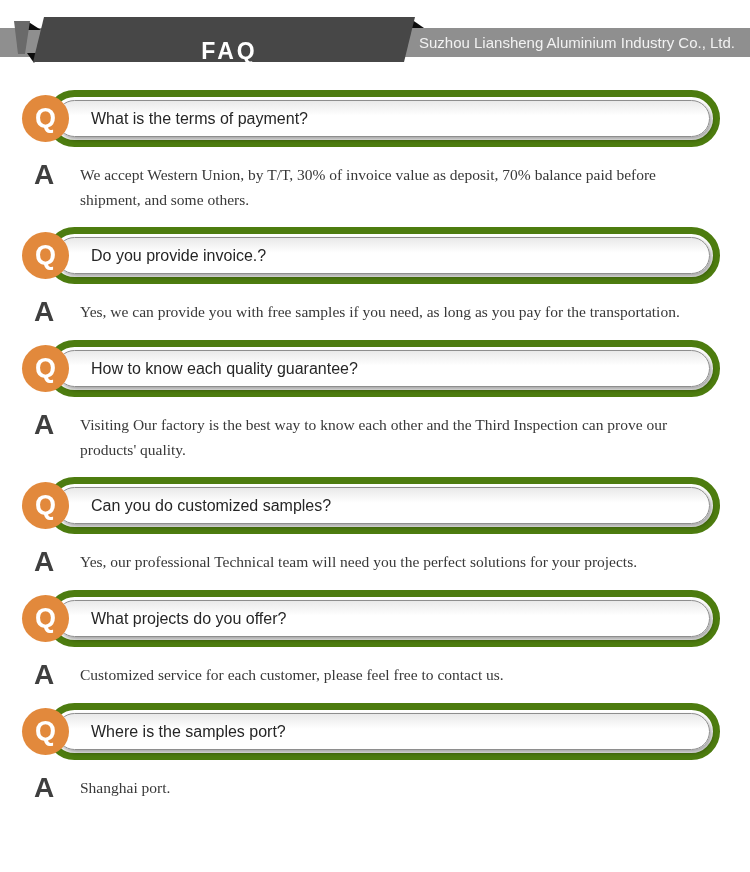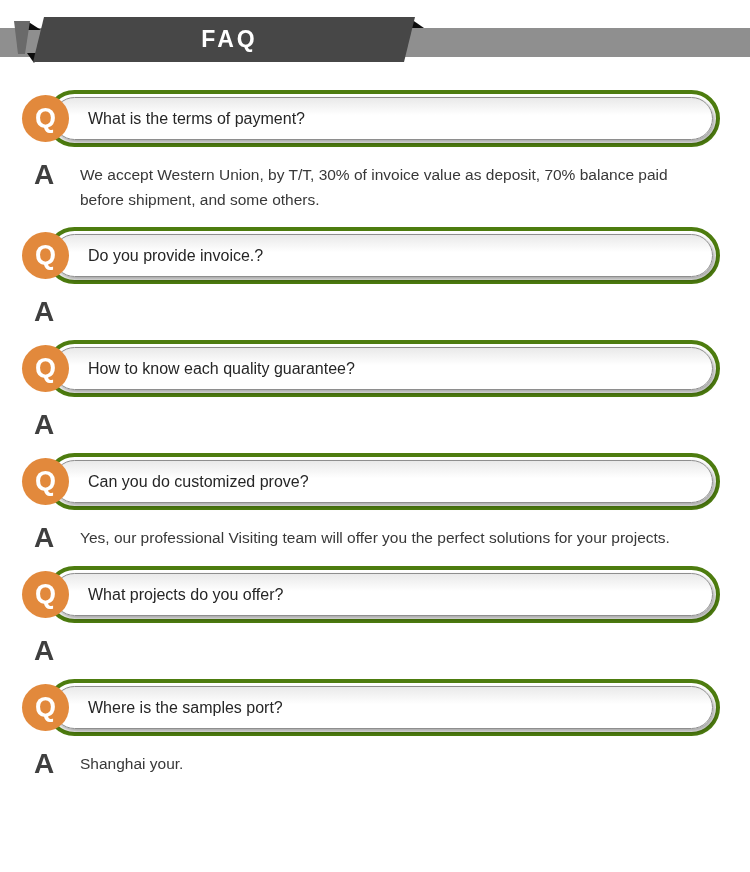--- a/index.html
+++ b/index.html
@@ -14,21 +14,21 @@
 
   
   .header {
     position: relative;
     width: 750px;
     height: 80px;
   }
   .header svg { position: absolute; left: 0; top: 0; }
   .faq-title {
     position: absolute;
-    left: 44px; top: 17px;
+    left: 44px; top: 29px;
     width: 371px; height: 45px;
     display: flex; align-items: center; justify-content: center;
     color: #ffffff;
     font-size: 23px;
     font-weight: bold;
     letter-spacing: 3px;
   }
   .company-name {
     position: absolute;
     left: 404px; right: 0; top: 28px;
@@ -44,21 +44,21 @@
 
   .q-row {
     position: relative;
     height: 57px;
     margin-left: 22px;
     margin-right: 30px;
   }
   .q-pill-outer {
     position: absolute;
     left: 24px; right: 0; top: 0; bottom: 0;
-    border: 4px solid #4d7c0f;
+    border: 7px solid #4d7c0f;
     border-radius: 29px;
     background: #ffffff;
   }
   .q-pill-inner {
     position: absolute;
     left: 3px; right: 3px; top: 3px; bottom: 3px;
     border: 1px solid #8e8e8e;
     border-radius: 25px;
     background: linear-gradient(180deg, #e9e9e9 0%, #ffffff 42%);
     box-shadow: 2px 3px 4px rgba(0,0,0,0.35);
@@ -96,35 +96,37 @@
     font-size: 28px;
     font-weight: bold;
     color: #3f3f3f;
     line-height: 26px;
   }
   .a-text {
     width: 612px;
     font-size: 15.5px;
     line-height: 25px;
     color: #383838;
+    font-family: Liberation Serif, serif;
   }
 </style>
 </head>
 <body>
 
 <div class="header">
   <svg width="750" height="80" viewBox="0 0 750 80">
     <rect x="0" y="28" width="750" height="29" fill="#8f8f8f"></rect>
     <polygon points="27,21 41,30 27,30" fill="#0d0d0d"></polygon>
     <polygon points="27,53 40,53 34,63" fill="#0d0d0d"></polygon>
     <polygon points="408,17 424,28 406,28" fill="#0d0d0d"></polygon>
     <polygon points="14,21 30,21 25,54 18,54" fill="#6a6a6a"></polygon>
     <polygon points="44,17 415,17 404,62 33,62" fill="#474747"></polygon>
   </svg>
   <div class="faq-title">FAQ</div>
+  <div class="company-name">Suzhou Liansheng Aluminium Industry Co., Ltd.</div>
 </div>
 
 <div class="faq-list">
 
   <div class="qa-item">
     <div class="q-row">
       <div class="q-pill-outer">
         <div class="q-pill-inner">
           <span class="q-text">What is the terms of payment?</span>
         </div>
@@ -145,82 +147,85 @@
         <div class="q-pill-inner">
           <span class="q-text">Do you provide invoice.?</span>
         </div>
       </div>
       <div class="q-badge">
         <span>Q</span>
       </div>
     </div>
     <div class="a-row">
       <div class="a-letter">A</div>
+      <div class="a-text">Yes, we can provide you with free samples if you need, as long as you pay for the transportation.</div>
     </div>
   </div>
 
   <div class="qa-item">
     <div class="q-row">
       <div class="q-pill-outer">
         <div class="q-pill-inner">
           <span class="q-text">How to know each quality guarantee?</span>
         </div>
       </div>
       <div class="q-badge">
         <span>Q</span>
       </div>
     </div>
     <div class="a-row">
       <div class="a-letter">A</div>
-    </div>
-  </div>
-
-  <div class="qa-item">
-    <div class="q-row">
-      <div class="q-pill-outer">
-        <div class="q-pill-inner">
-          <span class="q-text">Can you do customized prove?</span>
-        </div>
-      </div>
-      <div class="q-badge">
-        <span>Q</span>
-      </div>
-    </div>
-    <div class="a-row">
-      <div class="a-letter">A</div>
-      <div class="a-text">Yes, our professional Visiting team will offer you the perfect solutions for your projects.</div>
+      <div class="a-text">Visiting Our factory is the best way to know each other and the Third Inspection can prove our products' quality.</div>
+    </div>
+  </div>
+
+  <div class="qa-item">
+    <div class="q-row">
+      <div class="q-pill-outer">
+        <div class="q-pill-inner">
+          <span class="q-text">Can you do customized samples?</span>
+        </div>
+      </div>
+      <div class="q-badge">
+        <span>Q</span>
+      </div>
+    </div>
+    <div class="a-row">
+      <div class="a-letter">A</div>
+      <div class="a-text">Yes, our professional Technical team will need you the perfect solutions for your projects.</div>
     </div>
   </div>
 
   <div class="qa-item">
     <div class="q-row">
       <div class="q-pill-outer">
         <div class="q-pill-inner">
           <span class="q-text">What projects do you offer?</span>
         </div>
       </div>
       <div class="q-badge">
         <span>Q</span>
       </div>
     </div>
     <div class="a-row">
       <div class="a-letter">A</div>
+      <div class="a-text">Customized service for each customer, please feel free to contact us.</div>
     </div>
   </div>
 
   <div class="qa-item">
     <div class="q-row">
       <div class="q-pill-outer">
         <div class="q-pill-inner">
           <span class="q-text">Where is the samples port?</span>
         </div>
       </div>
       <div class="q-badge">
         <span>Q</span>
       </div>
     </div>
     <div class="a-row">
       <div class="a-letter">A</div>
-      <div class="a-text">Shanghai your.</div>
+      <div class="a-text">Shanghai port.</div>
     </div>
   </div>
 
 </div>
 
 </body></html>

